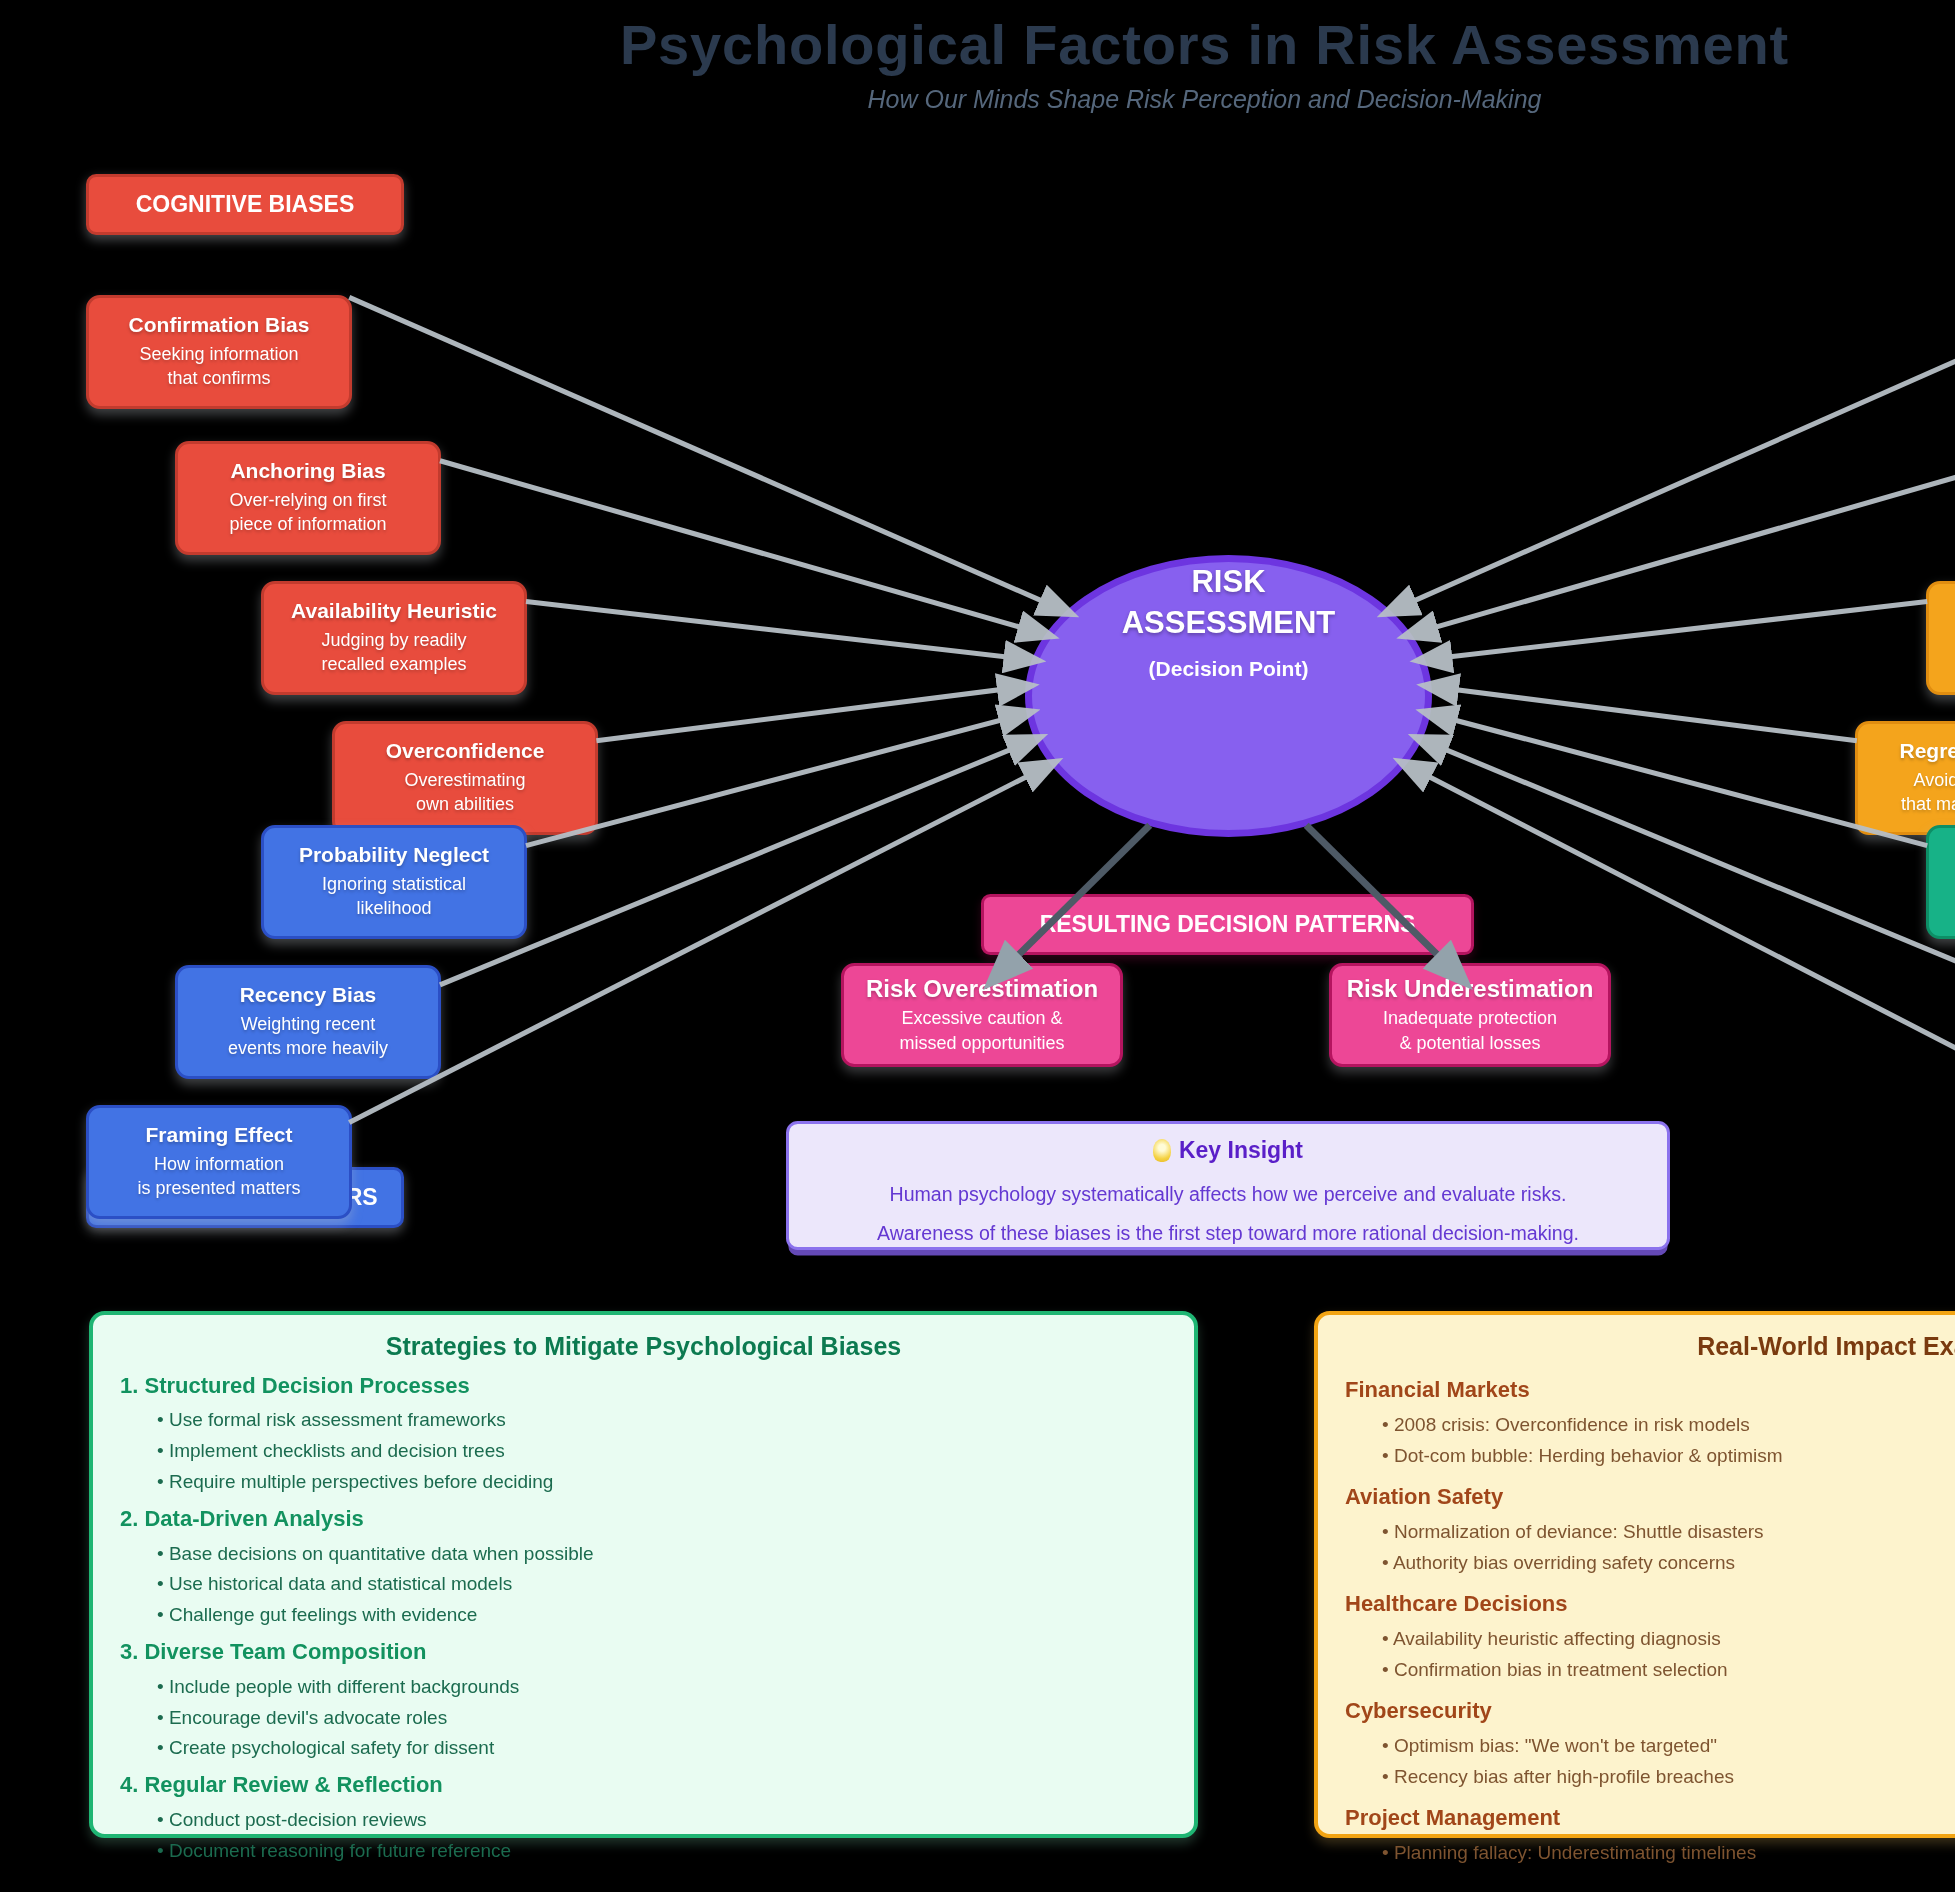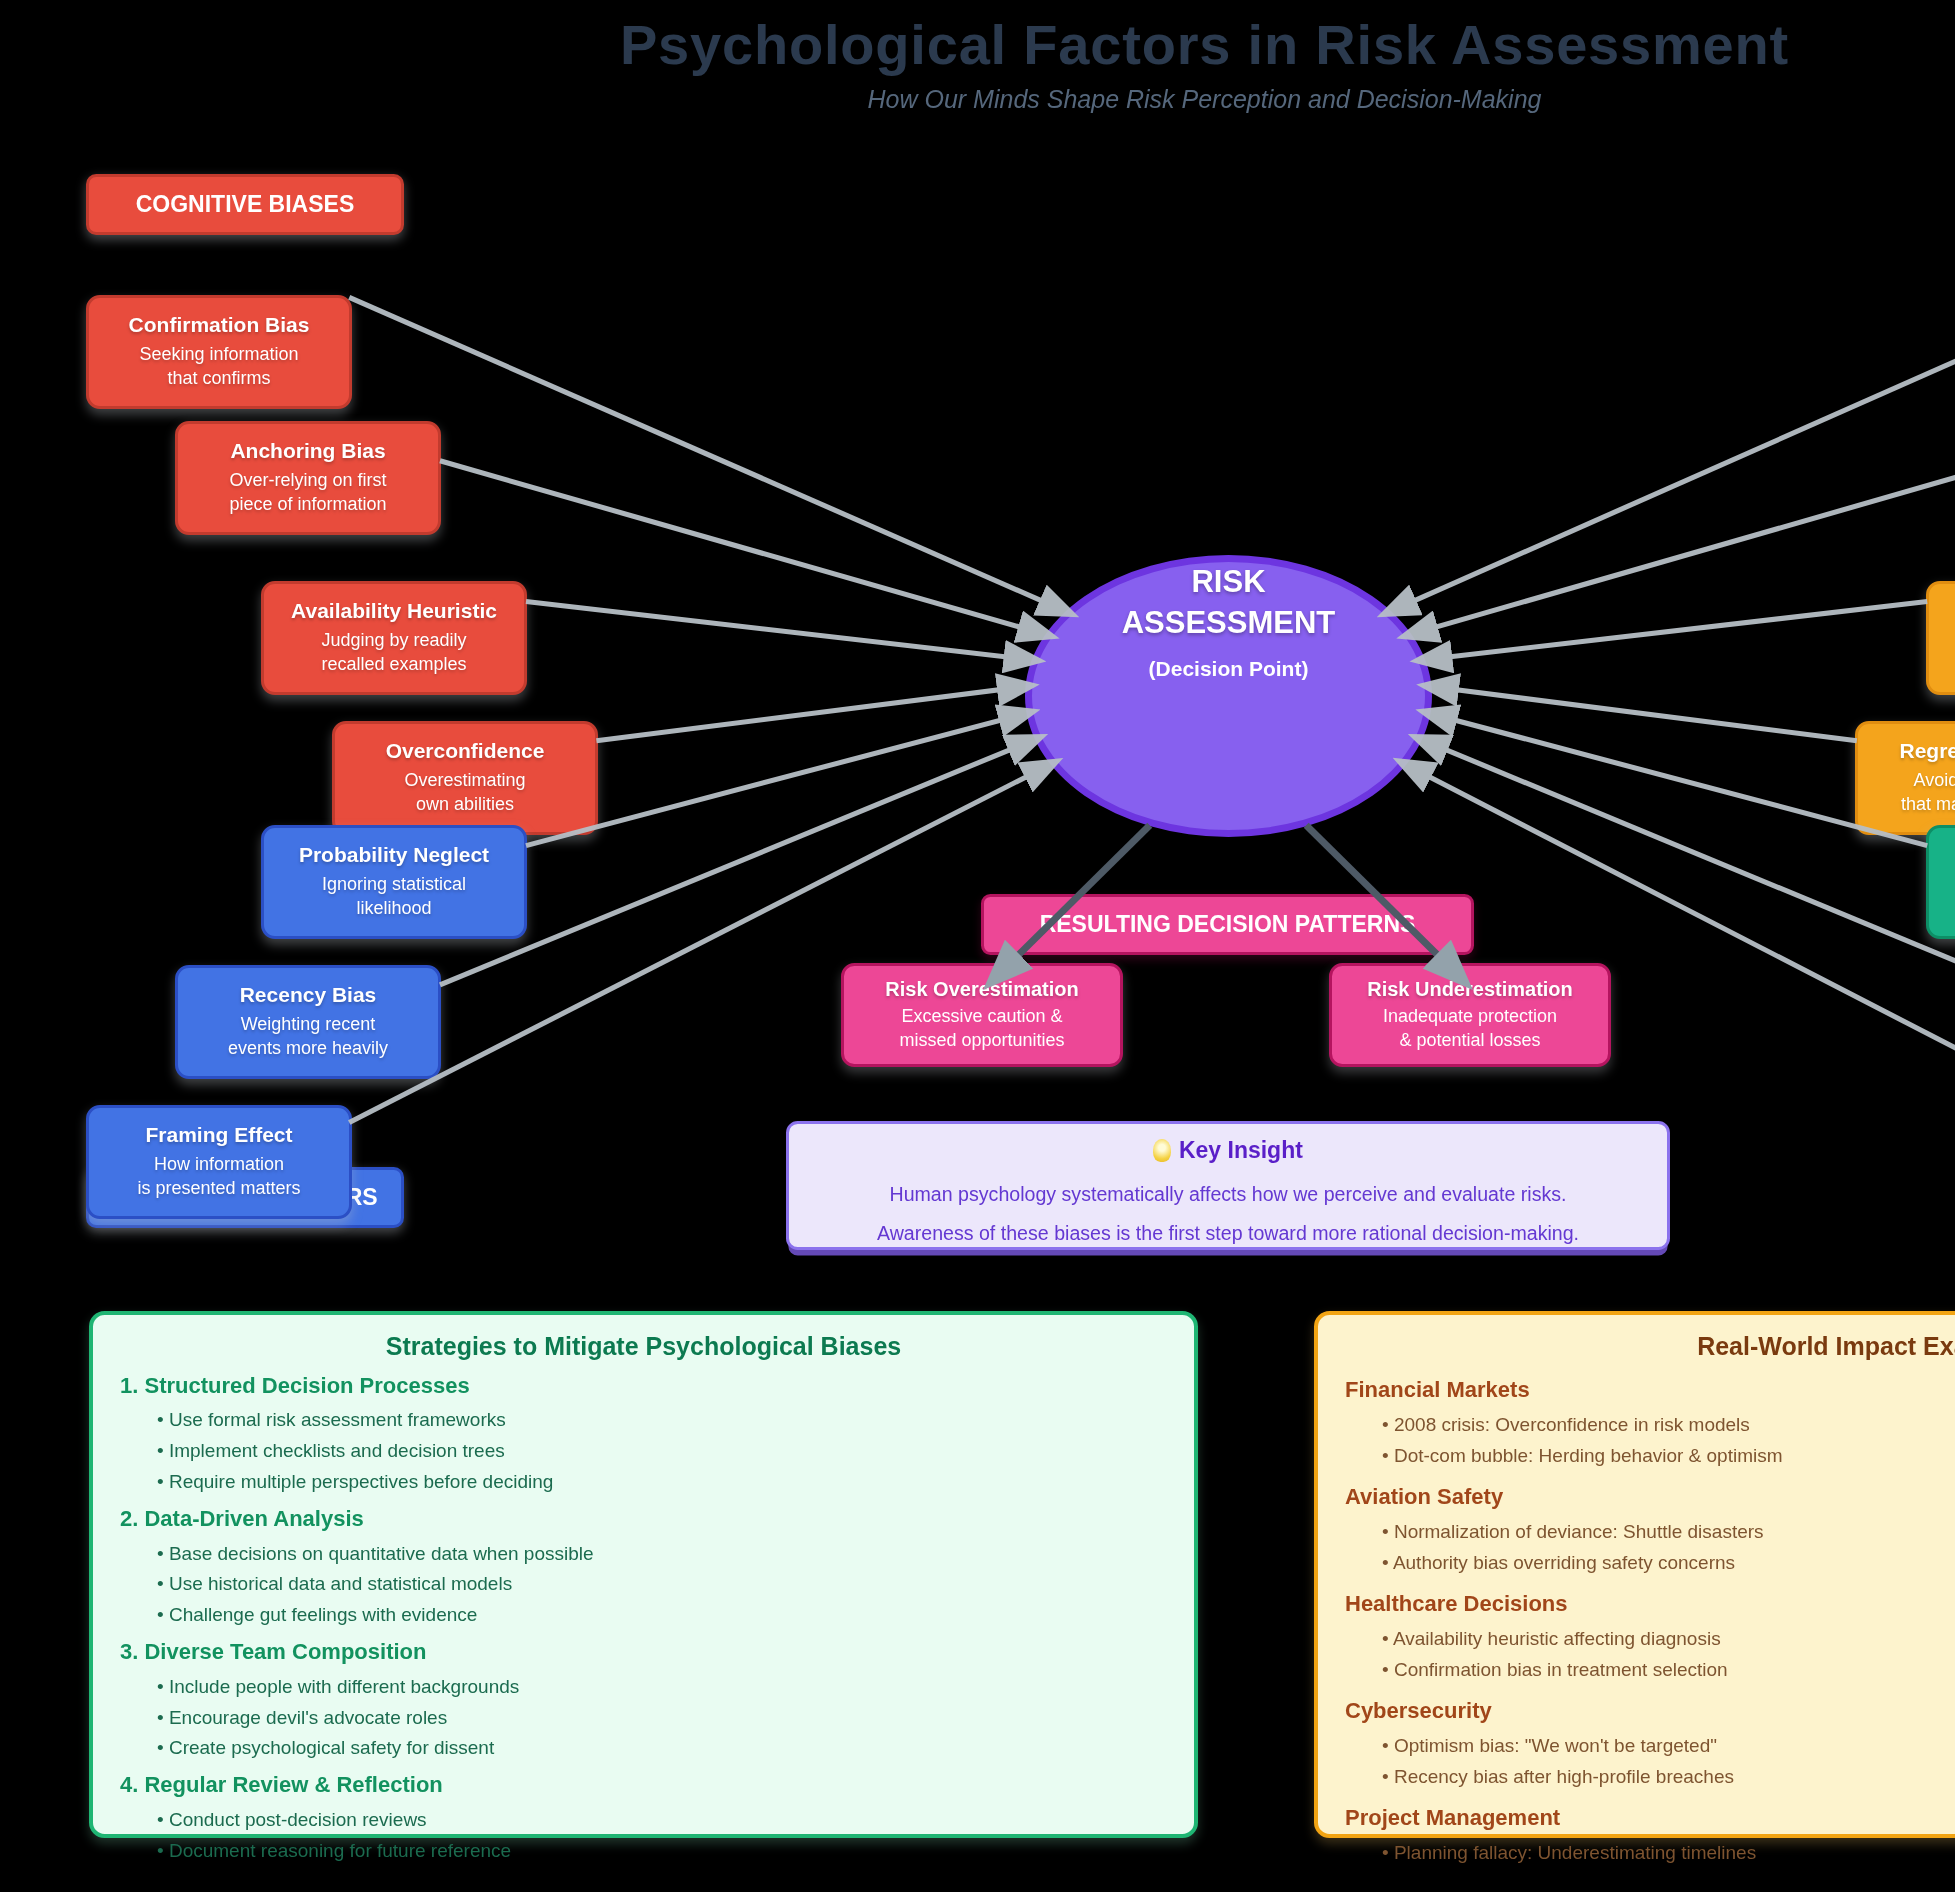--- a/index.html
+++ b/index.html
@@ -40,21 +40,21 @@
   .e-main{font-size:31px;font-weight:bold;line-height:1.32;text-shadow:0 1.6px 3.9px rgba(0,0,0,.3);}
   .e-sub{font-size:21px;margin-top:13.3px;font-weight:bold;}
   
   #decision-header{left:981px;top:894px;width:493px;height:61px;border-radius:9.4px;
     border:3.1px solid #b5145f;font-size:23px;font-weight:bold;color:#fff;
     display:flex;align-items:center;justify-content:center;z-index:12;
     box-shadow:0 4.7px 9.4px rgba(80,10,40,.55);}
   .decision-box{width:282px;height:104px;top:963px;border-radius:13.3px;border:3.1px solid #b5145f;
     color:#fff;text-align:center;display:flex;flex-direction:column;justify-content:center;
     z-index:20;box-shadow:0 5.5px 11px rgba(185,190,196,.3);}
-  .d-title{font-size:20px;font-weight:bold;margin-bottom:3px;text-shadow:0 1.6px 3.1px rgba(0,0,0,.25);}
+  .d-title{font-size:24px;font-weight:bold;margin-bottom:3px;text-shadow:0 1.6px 3.1px rgba(0,0,0,.25);}
   .d-line{font-size:18px;line-height:1.35;}
   
   #key-insight{left:786px;top:1121px;width:884px;height:129px;background:#ece7fb;
     border:3.9px solid #8b72ed;border-radius:11.7px;z-index:12;text-align:center;
     box-shadow:0 7.8px 0 -2.3px rgba(118,86,214,.85);}
   .ki-title-row{margin-top:13.3px;display:flex;align-items:center;justify-content:center;gap:7.8px;}
   .ki-title{font-size:23px;font-weight:bold;color:#5a1fc8;}
   .bulb{display:inline-block;width:18px;height:23px;border-radius:50% 50% 42% 42%;
     background:radial-gradient(circle at 50% 38%,#fffbd6 20%,#f5d243 65%,#e4b723 100%);}
   .ki-line{font-size:19.6px;color:#6438d2;line-height:1.0;margin-top:20.3px;}
@@ -86,21 +86,21 @@
 <div class="abs" id="subtitle">How Our Minds Shape Risk Perception and Decision-Making</div>
 
 <div class="abs group-header red" style="left:86px;top:174px">COGNITIVE BIASES</div>
 <div class="abs group-header blue" style="left:86px;top:1167px">PERCEPTION FACTORS</div>
 
 <div class="abs factor red" style="left:86px;top:258px">
   <div class="f-title">Confirmation Bias</div>
   <div class="f-line">Seeking information</div>
   <div class="f-line">that confirms</div>
 </div>
-<div class="abs factor red" style="left:175px;top:384px">
+<div class="abs factor red" style="left:175px;top:404px">
   <div class="f-title">Anchoring Bias</div>
   <div class="f-line">Over-relying on first</div>
   <div class="f-line">piece of information</div>
 </div>
 <div class="abs factor red" style="left:261px;top:544px">
   <div class="f-title">Availability Heuristic</div>
   <div class="f-line">Judging by readily</div>
   <div class="f-line">recalled examples</div>
 </div>
 <div class="abs factor red" style="left:332px;top:684px">

